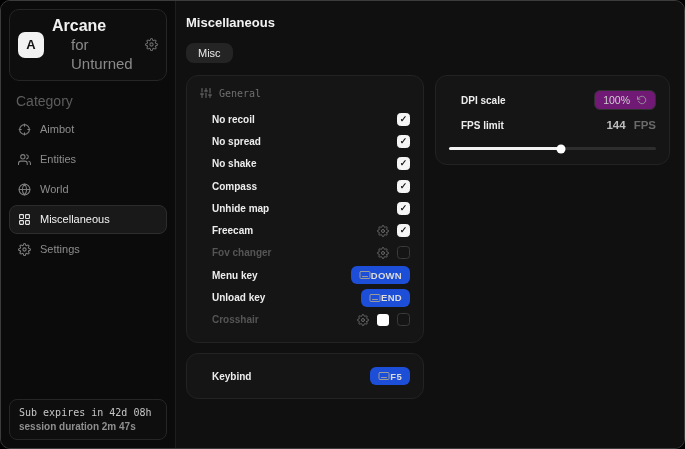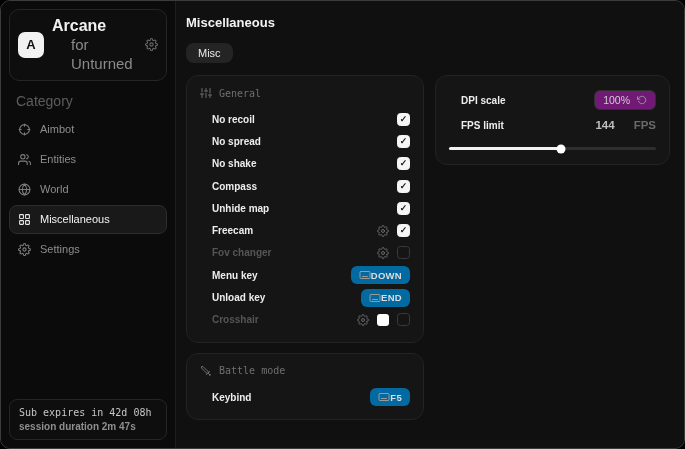--- a/index.html
+++ b/index.html
@@ -112,37 +112,37 @@
     cursor:pointer;
   }
   .checkbox.checked { background:#f5f5f5; border-color:#f5f5f5; }
   .checkbox .check { color:#111; font-size:9px; line-height:1; font-weight:bold; display:none; }
   .checkbox.checked .check { display:block; }
 
   .swatch { width:12px; height:12px; border-radius:3px; cursor:pointer; }
 
   .keybadge {
     display:flex; align-items:center; 
-    background:#0369a1; border-radius:6px;
+    background:#1d4ed8; border-radius:6px;
     padding:3px 8px; cursor:pointer;
   }
   .keybadge .kicon { display:flex; color:#9a9a9a; }
   .keybadge .ktext { color:#dcdcdc; font-size:9.5px; font-weight:bold; letter-spacing:.3px; }
 
   .value-badge {
     display:flex; align-items:center; gap:7px;
     background:#701a75; border:1px solid #2f2f2f;
     border-radius:6px; padding:3px 8px; cursor:pointer;
   }
   .value-badge .vtext { color:#cfcfcf; font-size:10.5px; }
   .value-badge .ricon { display:flex; color:#9a9a9a; }
 
   .fps-value { font-size:11.5px; font-weight:bold; }
   .fps-num { color:#bdbdbd; }
-  .fps-unit { color:#6a6a6a; margin-left:19px; }
+  .fps-unit { color:#6a6a6a; margin-left:8px; }
 
   .slider { position:relative; height:9px; margin-top:7px; display:flex; align-items:center; cursor:pointer; }
   .slider-track { position:absolute; left:0; right:0; height:3px; border-radius:2px; background:#2e2e2e; }
   .slider-fill { position:absolute; left:0; height:3px; border-radius:2px; background:#f2f2f2; }
   .slider-thumb {
     position:absolute; top:50%; transform:translate(-50%,-50%);
     width:9px; height:9px; border-radius:50%; background:#ffffff;
   }
 
   svg { display:block; }
@@ -376,31 +376,20 @@
                     <path d="M19.4 15a1.65 1.65 0 0 0 .33 1.82l.06.06a2 2 0 0 1 0 2.83 2 2 0 0 1-2.83 0l-.06-.06a1.65 1.65 0 0 0-1.82-.33 1.65 1.65 0 0 0-1 1.51V21a2 2 0 0 1-2 2 2 2 0 0 1-2-2v-.09A1.65 1.65 0 0 0 9 19.4a1.65 1.65 0 0 0-1.82.33l-.06.06a2 2 0 0 1-2.83 0 2 2 0 0 1 0-2.83l.06-.06a1.65 1.65 0 0 0 .33-1.82 1.65 1.65 0 0 0-1.51-1H3a2 2 0 0 1-2-2 2 2 0 0 1 2-2h.09A1.65 1.65 0 0 0 4.6 9a1.65 1.65 0 0 0-.33-1.82l-.06-.06a2 2 0 0 1 0-2.83 2 2 0 0 1 2.83 0l.06.06a1.65 1.65 0 0 0 1.82.33H9a1.65 1.65 0 0 0 1-1.51V3a2 2 0 0 1 2-2 2 2 0 0 1 2 2v.09a1.65 1.65 0 0 0 1 1.51 1.65 1.65 0 0 0 1.82-.33l.06-.06a2 2 0 0 1 2.83 0 2 2 0 0 1 0 2.83l-.06.06a1.65 1.65 0 0 0-.33 1.82V9a1.65 1.65 0 0 0 1.51 1H21a2 2 0 0 1 2 2 2 2 0 0 1-2 2h-.09a1.65 1.65 0 0 0-1.51 1z"></path>
                   </svg>
               </span>
               <span class="swatch" style="background: rgb(255, 255, 255);"></span>
               <span class="checkbox"></span>
             </div>
           </div>
         </div>
 
         <div class="panel">
-          <div class="panel-header">
-            <span class="picon">
-              <svg width="12" height="12" viewBox="0 0 24 24" fill="none" stroke="currentColor" stroke-width="2" stroke-linecap="round" stroke-linejoin="round">
-                  <path d="M14.5 17.5 3 6V3h3l11.5 11.5"></path>
-                  <path d="M13 19l6-6"></path>
-                  <path d="M16 16l4 4"></path>
-                  <path d="M19 21l2-2"></path>
-                </svg>
-            </span>
-            <span>Battle mode</span>
-          </div>
           <div class="row">
             <span class="row-label">Keybind</span>
             <div class="row-controls">
               <span class="keybadge">
                 <span class="kicon">
                   <svg width="12" height="12" viewBox="0 0 24 24" fill="none" stroke="currentColor" stroke-width="2" stroke-linecap="round" stroke-linejoin="round">
                       <rect x="2" y="5" width="20" height="14" rx="2"></rect>
                       <line x1="7" y1="15" x2="17" y2="15"></line>
                     </svg>
                 </span>

